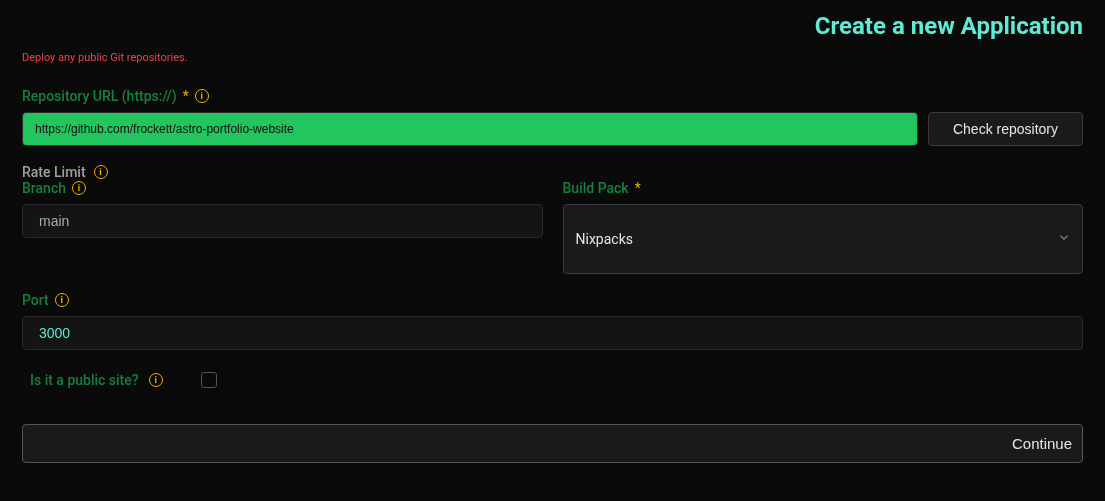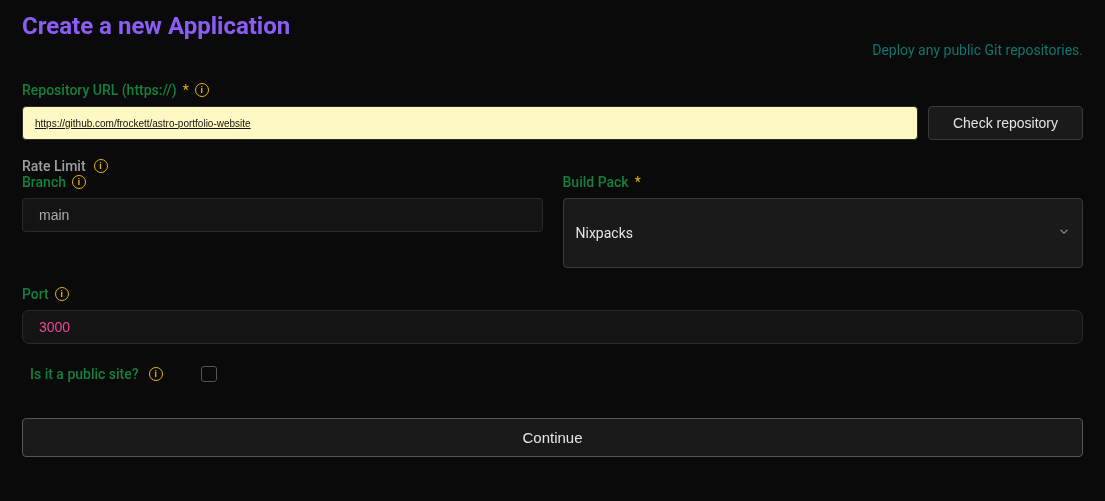--- a/index.html
+++ b/index.html
@@ -11,28 +11,28 @@
       background: #0a0a0a;
       color: #e5e5e5;
       font-family: -apple-system, BlinkMacSystemFont, "Segoe UI", Roboto, sans-serif;
       padding: 12px 22px;
       width: 1105px;
       height: 501px;
     }
     .title {
       font-size: 24px;
       font-weight: 700;
-      color: #8b5cf6;
-      margin-bottom: 2px;
+      color: #5eead4;
+      margin-bottom: 11px;
+      text-align: right;
     }
     .subtitle {
-      font-size: 14px;
-      color: #0f766e;
+      font-size: 11px;
+      color: #ef4444;
       margin-bottom: 24px;
-      text-align: right;
     }
     .label-row {
       display: flex;
       align-items: center;
       gap: 6px;
       margin-bottom: 8px;
     }
     .label {
       font-size: 14px;
       color: #15803d;
@@ -55,29 +55,28 @@
       cursor: pointer;
       line-height: 1;
       font-weight: bold;
     }
     .repo-row {
       display: flex;
       gap: 10px;
       margin-bottom: 18px;
     }
     .text-input {
-      background: #fef9c3;
+      background: #22c55e;
       color: #111;
       border: 1px solid #2a2a2a;
       border-radius: 4px;
       padding: 8px 12px;
-      font-size: 10px;
+      font-size: 12px;
       width: 100%;
       outline: none;
-      text-decoration: underline;
     }
     .repo-input {
       flex: 1;
     }
     .btn-secondary {
       background: #1a1a1a;
       color: #e5e5e5;
       border: 1px solid #3a3a3a;
       border-radius: 4px;
       padding: 8px 24px;
@@ -152,20 +151,21 @@
     }
     .continue-btn {
       width: 100%;
       background: #1a1a1a;
       color: #e5e5e5;
       border: 1px solid #555;
       border-radius: 4px;
       padding: 10px;
       font-size: 15px;
       cursor: pointer;
+      text-align: right;
     }
   </style>
 </head>
 <body>
 
 
 
 <h1 class="title">Create a new Application</h1>
 <p class="subtitle">Deploy any public Git repositories.</p>
 
@@ -207,21 +207,21 @@
       </span>
     </div>
   </div>
 </div>
 
 <div class="port-section">
   <div class="label-row">
     <span class="label">Port</span>
     <span class="info-icon">i</span>
   </div>
-  <input type="text" class="dark-input" style="color: #ec4899; border-radius: 7px;" value="3000">
+  <input type="text" class="dark-input" style="color: #5eead4;" value="3000">
 </div>
 
 <div class="static-row">
   <span class="label">Is it a public site?</span>
   <span class="info-icon">i</span>
   <div class="checkbox"></div>
 </div>
 
 <button class="continue-btn">Continue</button>
 

